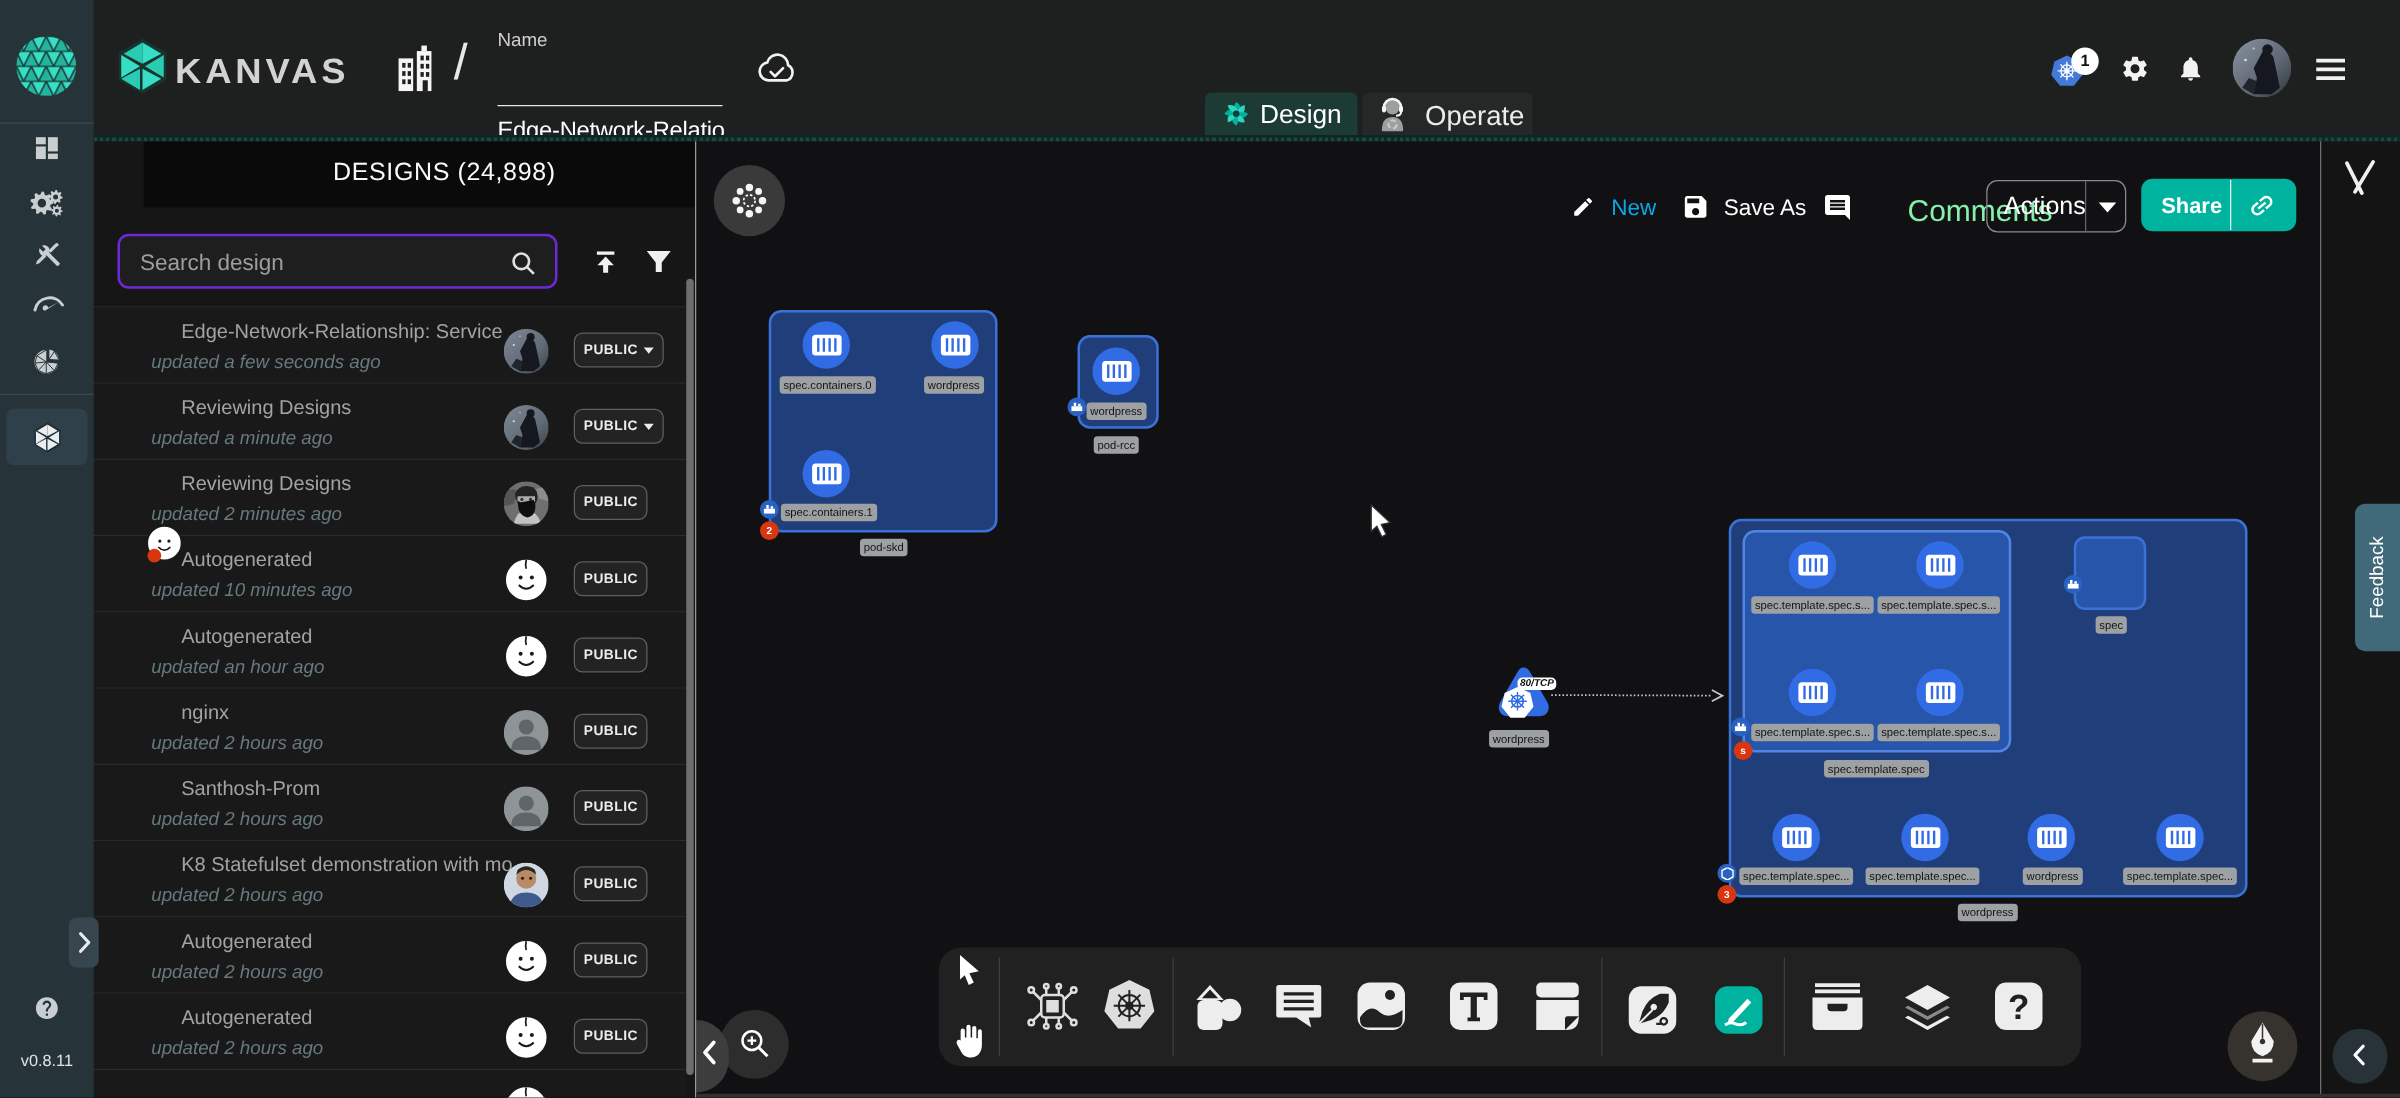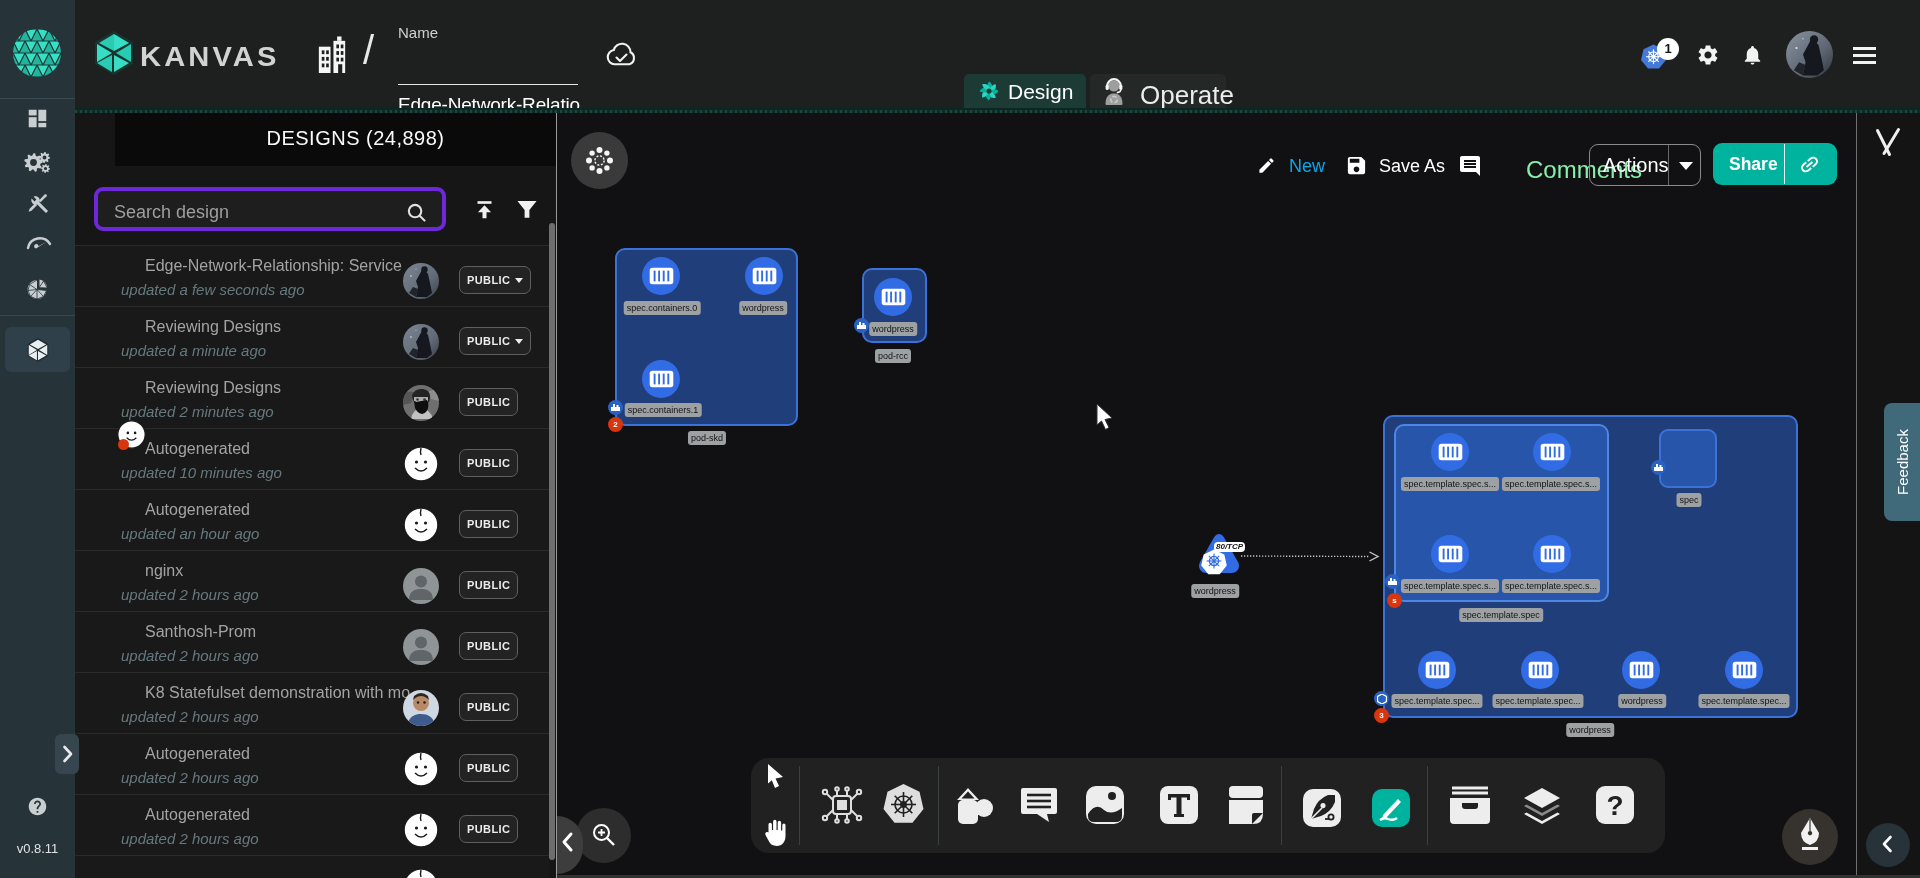--- a/index.html
+++ b/index.html
@@ -139,21 +139,21 @@
   <div class="abs" style="left:1008px; top:80px; font-size:21px; color:#fff; z-index:3;">Design</div>
   <svg class="abs" style="left:1102px; top:76px; z-index:3;" width="24" height="30" viewBox="0 0 24 30">
     <circle cx="12" cy="10" r="5.6" fill="#9e9e9e"></circle>
     <path d="M3.5 28 C3.5 20 7.5 17.5 12 17.5 C16.5 17.5 20.5 20 20.5 28 Q20.5 29 19.5 29 L4.5 29 Q3.5 29 3.5 28 Z" fill="#9e9e9e"></path>
     <path d="M5.2 10 a6.8 6.8 0 0 1 13.6 0" fill="none" stroke="#f5f5f5" stroke-width="2.2"></path>
     <rect x="3.6" y="8.6" width="3.2" height="5.4" rx="1.6" fill="#f5f5f5"></rect>
     <rect x="17.2" y="8.6" width="3.2" height="5.4" rx="1.6" fill="#f5f5f5"></rect>
     <path d="M18.8 13.5 Q18.8 16.3 14.8 16.6" fill="none" stroke="#f5f5f5" stroke-width="1.6"></path>
     <circle cx="12" cy="23.5" r="3.2" fill="none" stroke="#c9c9c9" stroke-width="1.7" stroke-dasharray="4.5 2"></circle>
   </svg>
-  <div class="abs" style="left:1140px; top:80px; font-size:26px; color:#ececec; z-index:3;">Operate</div>
+  <div class="abs" style="left:1140px; top:80px; font-size:22px; color:#ececec; z-index:3;">Operate</div>
 </div>
 <div id="sidebar">
 
   <svg class="abs" style="left:13px; top:29px;" width="48" height="48" viewBox="0 0 48 48">
     <defs>
       <pattern id="tri" width="12" height="12" patternUnits="userSpaceOnUse">
         <rect width="12" height="12" fill="#2bd0b6"></rect>
         <path d="M0 0 L12 0 L6 12 Z" fill="#35e0c6"></path>
         <path d="M0 0 L6 12 L0 12 Z M12 0 L12 12 L6 12 Z" fill="#23b49e"></path>
         <path d="M0 0 H12 M0 12 H12 M0 0 L6 12 L12 0 M6 12 V12" stroke="#1d3a37" stroke-width="1" fill="none"></path>
@@ -225,21 +225,21 @@
 
   <svg class="abs" style="left:27px; top:796px;" width="21" height="21" viewBox="0 0 24 24">
     <path fill="#c9ced1" d="M12 2C6.48 2 2 6.48 2 12s4.48 10 10 10 10-4.48 10-10S17.52 2 12 2zm1 17h-2v-2h2v2zm2.07-7.75l-.9.92C13.45 12.9 13 13.5 13 15h-2v-.5c0-1.1.45-2.1 1.17-2.83l1.24-1.26c.37-.36.59-.86.59-1.41 0-1.1-.9-2-2-2s-2 .9-2 2H8c0-2.21 1.79-4 4-4s4 1.79 4 4c0 .88-.36 1.68-.93 2.25z"></path>
   </svg>
   <div class="abs" style="left:0px; top:841px; width:75px; text-align:center; font-size:13px; color:#dfe3e5;">v0.8.11</div>
 </div>
 <div id="designs">
   <div class="abs" style="left:0; top:0; width:481px; height:56px; background:#0a0a0a;margin-left:40px;">
     <div style="text-align:center; font-size:20px; color:#fafafa; margin-top:17px; letter-spacing:0.5px;">DESIGNS (24,898)</div>
   </div>
-  <div class="abs" style="left:19px; top:77px; width:352px; height:44px; background:#1e1e1e; border:4px solid #6d28d9; border-radius:9px;">
+  <div class="abs" style="left:19px; top:77px; width:352px; height:44px; background:#1e1e1e; border:2px solid #6d28d9; border-radius:9px;">
     <div style="position:absolute; left:16px; top:11px; font-size:18px; color:#9e9e9e;">Search design</div>
     <svg style="position:absolute; right:14px; top:10px;" width="23" height="23" viewBox="0 0 24 24">
         <path fill="none" stroke="#e0e0e0" stroke-width="2.2" d="M10.5 4 a6.5 6.5 0 1 0 0 13 a6.5 6.5 0 0 0 0-13 Z M15.3 15.3 L21 21"></path>
       </svg>
   </div>
 
   <svg class="abs" style="left:399px; top:89px;" width="21" height="21" viewBox="0 0 24 24">
     <g fill="#f0f0f0">
         <rect x="4" y="2.5" width="16" height="3"></rect>
         <path d="M12 7 L19.5 15 L14.3 15 L14.3 22 L9.7 22 L9.7 15 L4.5 15 Z"></path>

